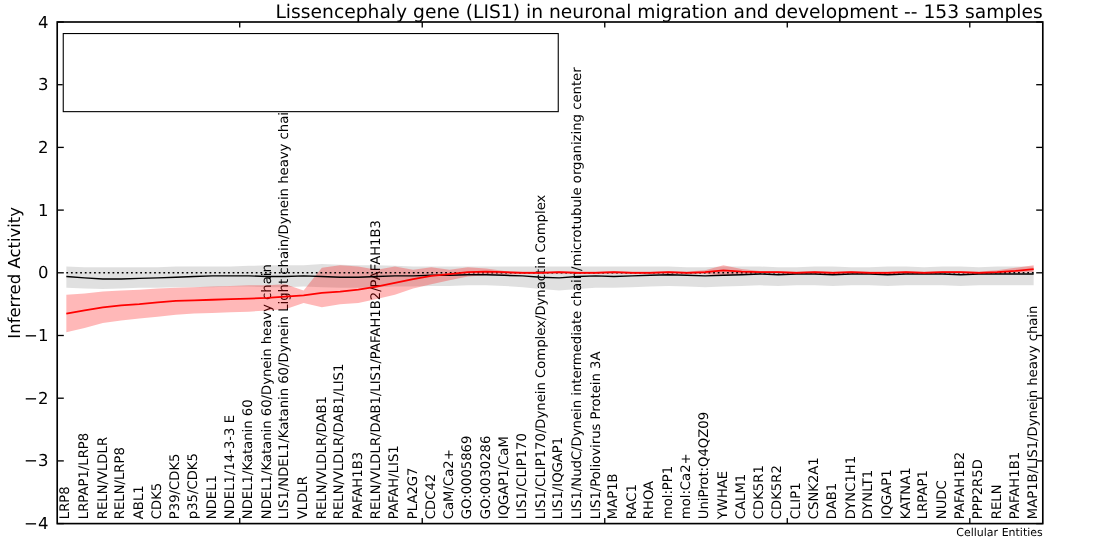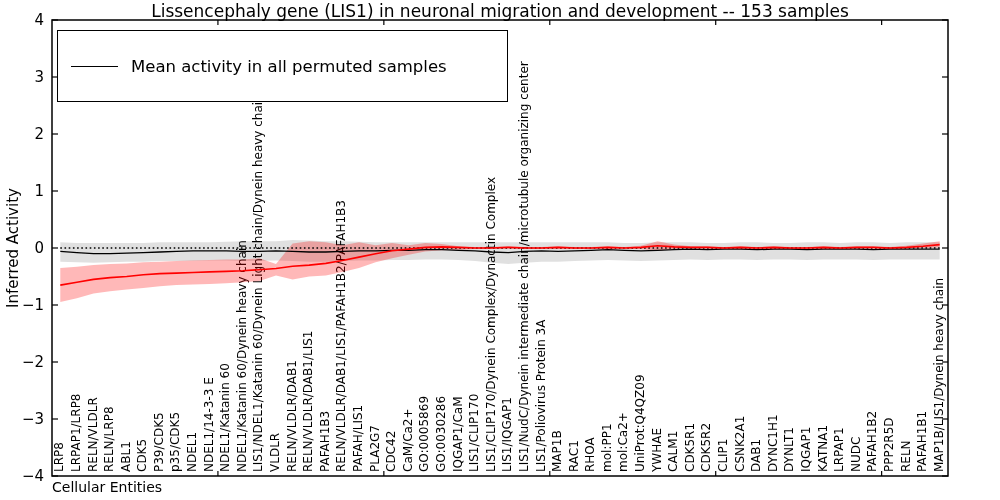--- a/index.html
+++ b/index.html
@@ -1,30 +1,30 @@
 <!DOCTYPE html>
 <html><head>
 <meta charset="utf-8">
 <style>
   html,body{margin:0;padding:0;background:#fff;}
   .fig{
     position:relative;width:1000px;height:500px;background:#ffffff;
     overflow:hidden;font-family:"DejaVu Sans","Liberation Sans",sans-serif;color:#000;
   }
   .title{
-    position:absolute;top:1px;left:52px;width:896px;text-align:center;
+    position:absolute;top:1px;left:52px;width:896px;text-align:right;
     font-size:17px;z-index:4;white-space:nowrap;
   }
   .ylabel{
     position:absolute;top:248px;left:13px;transform:translate(-50%,-50%) rotate(-90deg);
     font-size:15px;white-space:nowrap;z-index:4;
   }
   .xlabel{
-    position:absolute;top:479px;left:52px;width:896px;text-align:left;
-    font-size:14px;z-index:4;
+    position:absolute;top:479px;left:52px;width:896px;text-align:right;
+    font-size:10px;z-index:4;
   }
   .xlabels,.ylabels{position:absolute;inset:0;z-index:1;}
   .xlab{
     position:absolute;bottom:28px;transform:rotate(-90deg);transform-origin:0 100%;
     font-size:12px;line-height:13px;white-space:nowrap;
   }
   .ylab{
     position:absolute;left:4px;width:40px;text-align:right;font-size:15px;line-height:18px;
   }
   svg.plot{position:absolute;inset:0;z-index:2;}
@@ -141,18 +141,14 @@
       <line x1="549.7777777777778" y1="476" x2="549.7777777777778" y2="471" stroke="#000" stroke-width="1.2"></line>
       <line x1="715.7037037037037" y1="20" x2="715.7037037037037" y2="25" stroke="#000" stroke-width="1.2"></line>
       <line x1="715.7037037037037" y1="476" x2="715.7037037037037" y2="471" stroke="#000" stroke-width="1.2"></line>
       <line x1="881.6296296296297" y1="20" x2="881.6296296296297" y2="25" stroke="#000" stroke-width="1.2"></line>
       <line x1="881.6296296296297" y1="476" x2="881.6296296296297" y2="471" stroke="#000" stroke-width="1.2"></line>
     </svg>
   <div class="title">Lissencephaly gene (LIS1) in neuronal migration and development -- 153 samples</div>
   <div class="ylabel">Inferred Activity</div>
   <div class="xlabel">Cellular Entities</div>
   <div class="legend">
-    <div class="legend-row">
-      <span class="legend-line" id="leg-line-0" style="border-top-color: rgb(0, 0, 0);"></span>
-      <span class="legend-label">Mean activity in all permuted samples</span>
-    </div>
   </div>
 </div>
 
 </body></html>

